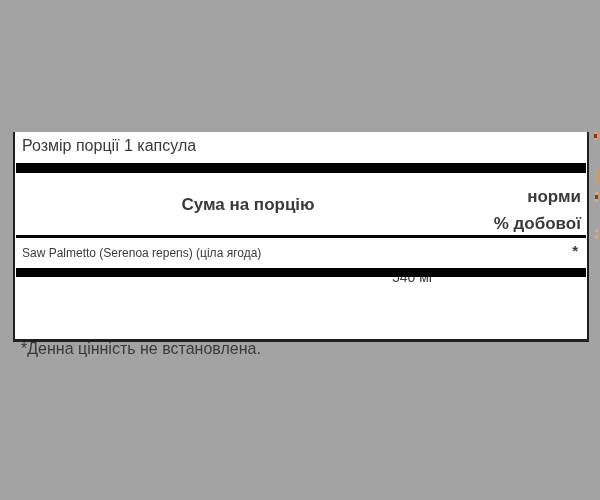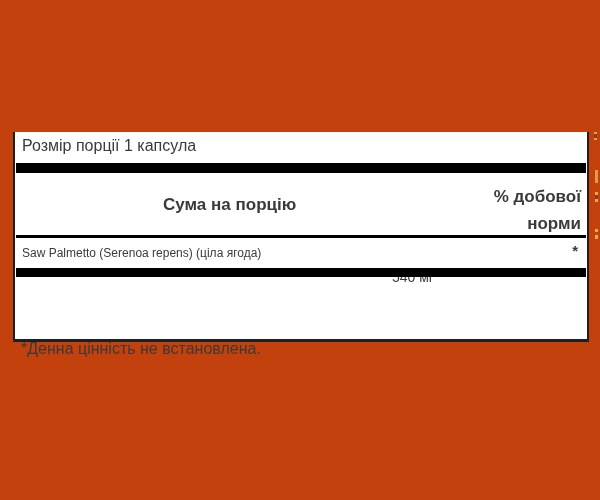--- a/index.html
+++ b/index.html
@@ -4,21 +4,21 @@
 <style>
   html, body {
     margin: 0;
     padding: 0;
     background: #ffffff;
   }
   .stage {
     position: relative;
     width: 600px;
     height: 500px;
-    background: #c2410c;
+    background: #a3a3a3;
     overflow: hidden;
     font-family: "Liberation Sans", sans-serif;
     color: #3a3a3a;
   }
   
   .facts-box {
     position: absolute;
     left: 13px;
     top: 132px;
     width: 572px;
@@ -43,20 +43,21 @@
     background: #000000;
   }
   .bar-thick-1 { top: 31px;  height: 10px; }
   .bar-thin    { top: 103px; height: 3px;  }
   .bar-thick-2 { top: 136px; height: 9px;  }
   .amount-header {
     position: absolute;
     left: 148px;
     top: 63px;
     width: 170px;
+    text-align: center;
     font-size: 17px;
     font-weight: bold;
     white-space: nowrap;
   }
   .dv-header {
     position: absolute;
     right: 6px;
     top: 51px;
     text-align: right;
     font-size: 17px;
@@ -115,22 +116,22 @@
 
   <div class="facts-box">
 
     <div class="serving-size">Розмір порції 1 капсула</div>
 
     <div class="bar bar-thick-1"></div>
 
     <div class="amount-header">Сума на порцію</div>
 
     <div class="dv-header">
+      <div>норми</div>
       <div>% добової</div>
-      <div>норми</div>
     </div>
 
     <div class="bar bar-thin"></div>
 
     <div class="ing-name">Saw Palmetto (Serenoa repens) (ціла ягода)</div>
 
     <div class="ing-amount">540 мг</div>
 
     <div class="ing-dv">*</div>
 

